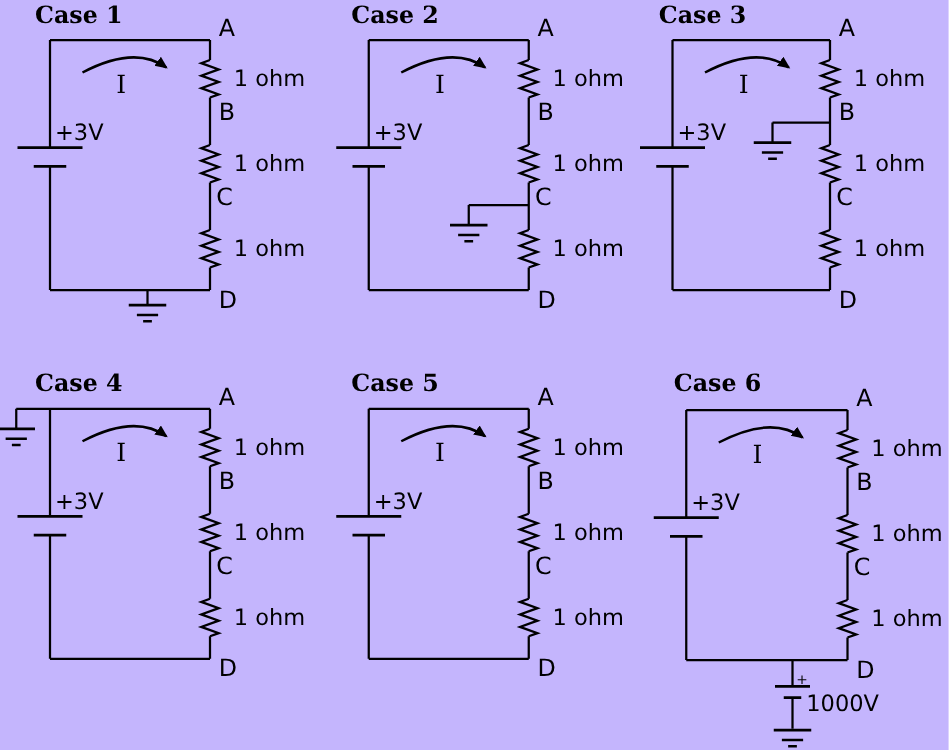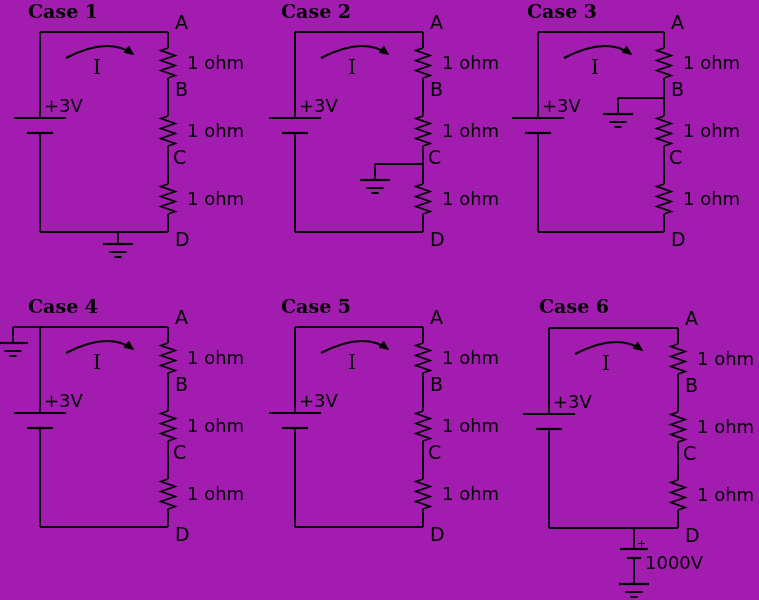--- a/index.html
+++ b/index.html
@@ -1,16 +1,16 @@
 <!DOCTYPE html>
 <html><head>
 <meta charset="utf-8">
 <style>
   html,body{margin:0;padding:0;background:#ffffff;}
-  #canvas{position:relative;width:759px;height:600px;background:#a21caf;overflow:hidden;}
+  #canvas{position:relative;width:759px;height:600px;background:#c4b5fd;overflow:hidden;}
   svg{display:block;}
   svg text{fill:#000000;}
   .t-title{font-family:"DejaVu Serif","Liberation Serif",serif;font-weight:bold;font-size:19px;}
   .t-node{font-family:"DejaVu Sans","Liberation Sans",sans-serif;font-size:19px;}
   .t-val{font-family:"DejaVu Sans","Liberation Sans",sans-serif;font-size:18px;}
   .t-cur{font-family:"DejaVu Serif","Liberation Serif",serif;font-size:20px;}
   .t-plus{font-family:"DejaVu Sans","Liberation Sans",sans-serif;font-size:11px;}
 </style>
 </head>
 <body>

